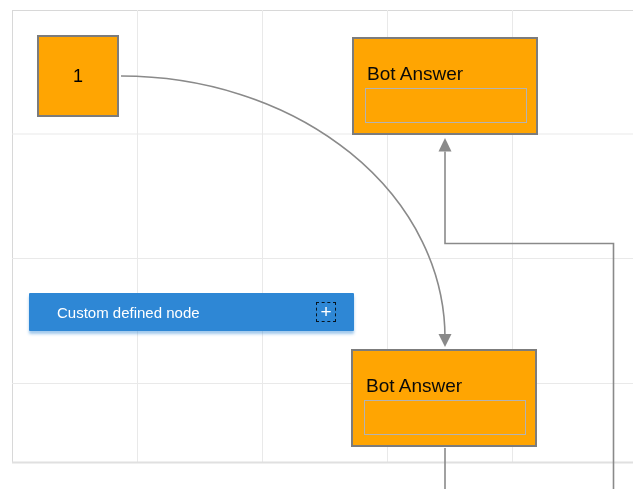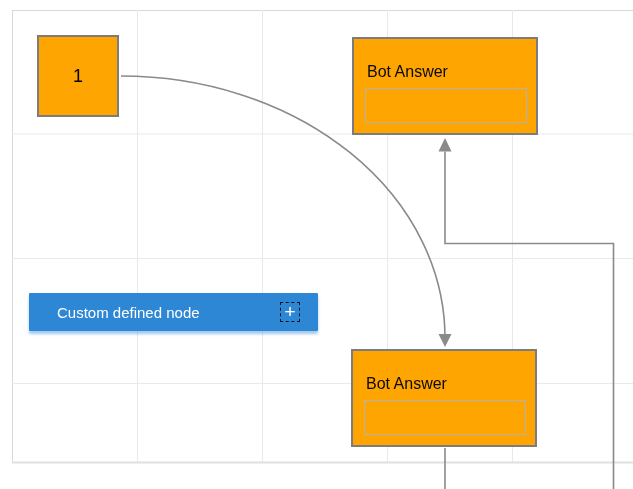--- a/index.html
+++ b/index.html
@@ -26,25 +26,25 @@
   .grid line.gb{stroke:var(--grid-border);stroke-width:1;}
   .grid line.gbb{stroke:var(--grid-bottom);stroke-width:2;}
   .conn path{stroke:var(--connector);stroke-width:1.6;fill:none;}
   .conn polygon{fill:var(--connector);stroke:none;}
 
   .node{position:absolute;box-sizing:border-box;background:var(--node-fill);border:2px solid var(--node-border);}
   .square-node{left:37px;top:35px;width:82px;height:82px;display:flex;align-items:center;justify-content:center;font-size:18px;color:#000;}
   .bot-node{width:186px;height:98px;}
   .bot-node.top{left:352px;top:37px;}
   .bot-node.bottom{left:351px;top:349px;}
-  .bot-title{position:absolute;left:13px;top:24px;font-size:16px;color:#0a0a0a;white-space:nowrap;}
+  .bot-title{position:absolute;left:13px;top:24px;font-size:19px;color:#0a0a0a;white-space:nowrap;}
   .bot-input{position:absolute;left:11px;top:49px;width:162px;height:35px;box-sizing:border-box;border:1px solid var(--input-border);background:transparent;outline:none;font:inherit;padding:0 6px;color:#000;}
 
   .custom-node{
-    position:absolute;left:29px;top:293px;width:289px;height:38px;
+    position:absolute;left:29px;top:293px;width:325px;height:38px;
     box-sizing:border-box;background:var(--custom-fill);border-radius:1px;
     box-shadow:0 3px 3px rgba(46,135,213,0.45);
     display:flex;align-items:center;justify-content:space-between;
     padding:0 18px 0 28px;color:var(--custom-text);font-size:15px;
     cursor:pointer;
   }
   .custom-label{white-space:nowrap;}
   .add-icon{
     width:20px;height:20px;box-sizing:border-box;
     border:1px dashed rgba(0,0,0,0.85);

